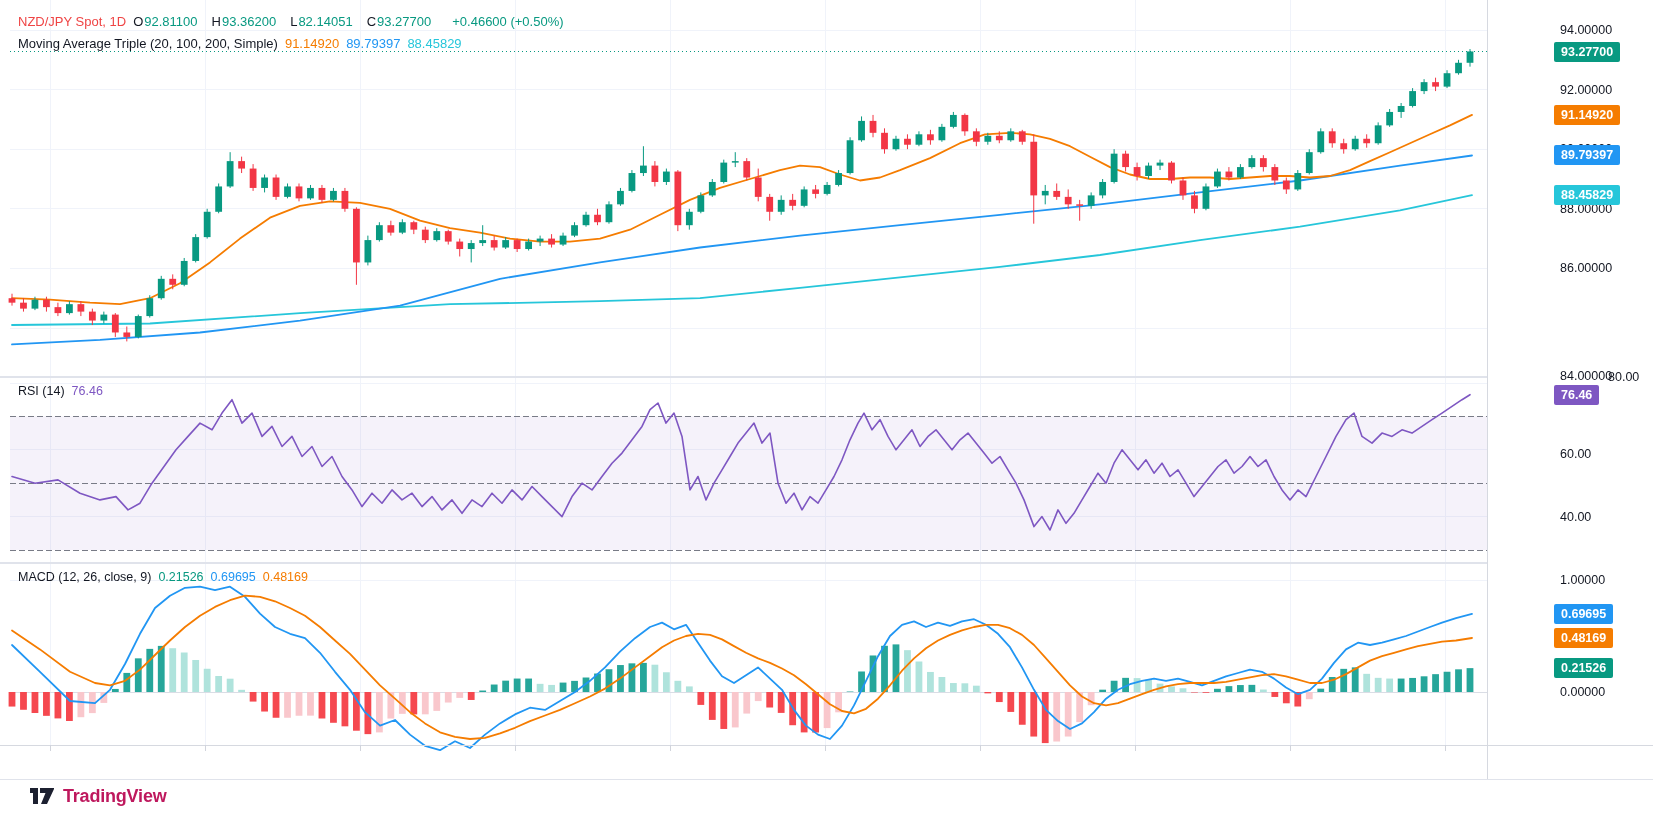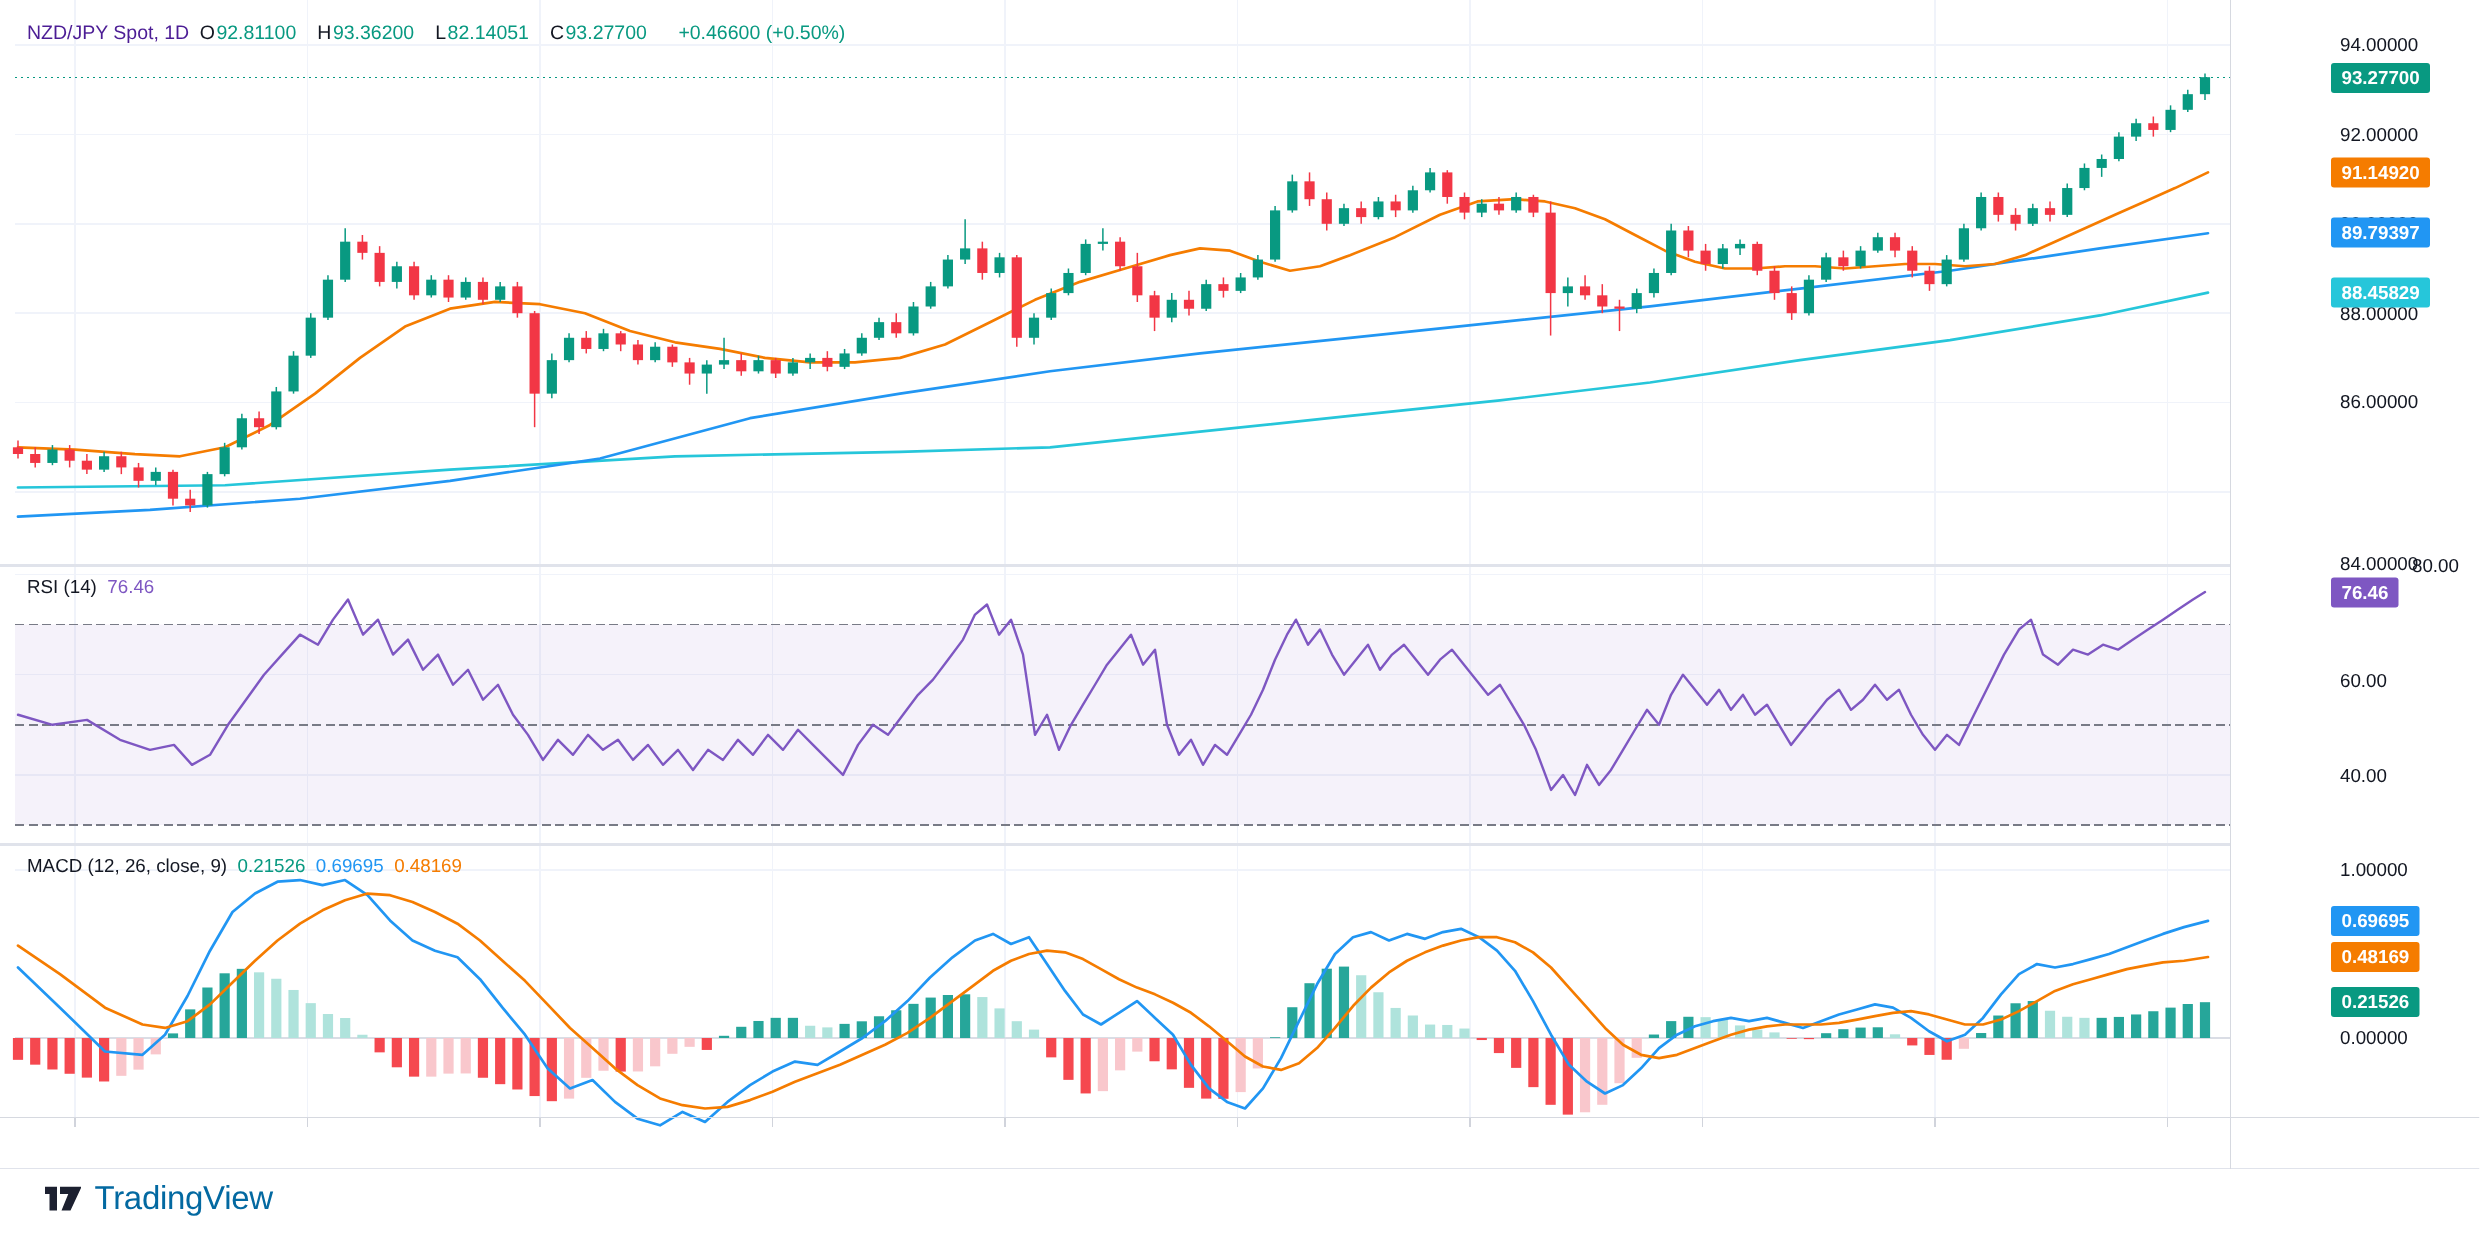--- a/index.html
+++ b/index.html
@@ -5,32 +5,32 @@
   html,body{margin:0;padding:0;background:#fff;}
   .root{position:relative;width:1653px;height:825px;background:#ffffff;overflow:hidden;
         font-family:"Liberation Sans",sans-serif;color:#131722;}
   svg#cv{position:absolute;left:0;top:0;}
   .legend{position:absolute;left:18px;white-space:nowrap;font-size:13px;z-index:5;}
   .legend span{margin-right:7px;}
   .hdr1{top:14px;}
   .hdr2{top:36px;}
   .hdr3{top:384px;font-size:12.5px;}
   .hdr4{top:570px;font-size:12.5px;}
-  .sym{font-weight:400;color:#4c1d95;cursor:pointer;}
+  .sym{font-weight:400;color:#ef4444;cursor:pointer;}
   .k{color:#131722;margin-right:1px !important;}
   .v{color:#089981;}
   .axis{position:absolute;right:0;top:0;width:166px;height:581px;z-index:4;}
   .tick{position:absolute;left:73px;transform:translateY(-50%);font-size:12.5px;color:#131722;}
   .badge{position:absolute;left:67px;transform:translateY(-50%);height:20px;line-height:20px;
          padding:0 7px;border-radius:2px;color:#fff;font-size:12.5px;font-weight:600;}
   .taxis{position:absolute;left:0;top:745px;width:1653px;height:34px;z-index:3;}
   .tlabel{position:absolute;top:8px;transform:translateX(-50%);font-size:12.5px;color:#131722;}
   .tlabel.bold{font-weight:700;}
   .logo{position:absolute;left:30px;top:786px;display:flex;align-items:center;gap:8px;z-index:5;cursor:pointer;}
-  .logo span{font-size:22px;font-weight:400;color:#0369a1;letter-spacing:-0.2px;}
+  .logo span{font-size:18px;font-weight:700;color:#be185d;letter-spacing:-0.2px;}
 </style>
 </head>
 <body>
 
 <div class="root">
   <svg id="cv" width="1653" height="825">
       <line x1="50" y1="0" x2="50" y2="745" stroke="#F0F3FA" stroke-width="1" shape-rendering="crispEdges"></line>
       <line x1="205" y1="0" x2="205" y2="745" stroke="#F0F3FA" stroke-width="1" shape-rendering="crispEdges"></line>
       <line x1="360" y1="0" x2="360" y2="745" stroke="#F0F3FA" stroke-width="1" shape-rendering="crispEdges"></line>
       <line x1="515" y1="0" x2="515" y2="745" stroke="#F0F3FA" stroke-width="1" shape-rendering="crispEdges"></line>
@@ -460,20 +460,23 @@
       <line x1="980" y1="745" x2="980" y2="751" stroke="#D1D4DC" stroke-width="1" shape-rendering="crispEdges"></line>
       <line x1="1135" y1="745" x2="1135" y2="751" stroke="#D1D4DC" stroke-width="1" shape-rendering="crispEdges"></line>
       <line x1="1290" y1="745" x2="1290" y2="751" stroke="#D1D4DC" stroke-width="1" shape-rendering="crispEdges"></line>
       <line x1="1445" y1="745" x2="1445" y2="751" stroke="#D1D4DC" stroke-width="1" shape-rendering="crispEdges"></line>
     </svg>
 
   <div class="legend hdr1">
     <span class="sym">NZD/JPY Spot, 1D</span><span id="ohlc"><span><span class="k">O</span><span class="v">92.81100</span></span><span><span class="k">H</span><span class="v">93.36200</span></span><span><span class="k">L</span><span class="v">82.14051</span></span><span><span class="k">C</span><span class="v">93.27700</span></span></span><span class="v">+0.46600 (+0.50%)</span>
   </div>
 
+  <div class="legend hdr2">
+    <span>Moving Average Triple (20, 100, 200, Simple)</span><span id="mavals"><span style="color: rgb(245, 124, 0);">91.14920</span><span style="color: rgb(33, 150, 243);">89.79397</span><span style="color: rgb(38, 198, 218);">88.45829</span></span>
+  </div>
 
   <div class="legend hdr3">
     <span>RSI (14)</span><span style="color:#7E57C2">76.46</span>
   </div>
 
   <div class="legend hdr4">
     <span>MACD (12, 26, close, 9)</span><span id="macdvals"><span style="color: rgb(8, 153, 129);">0.21526</span><span style="color: rgb(33, 150, 243);">0.69695</span><span style="color: rgb(245, 124, 0);">0.48169</span></span>
   </div>
 
   <div class="axis" id="paxis">

